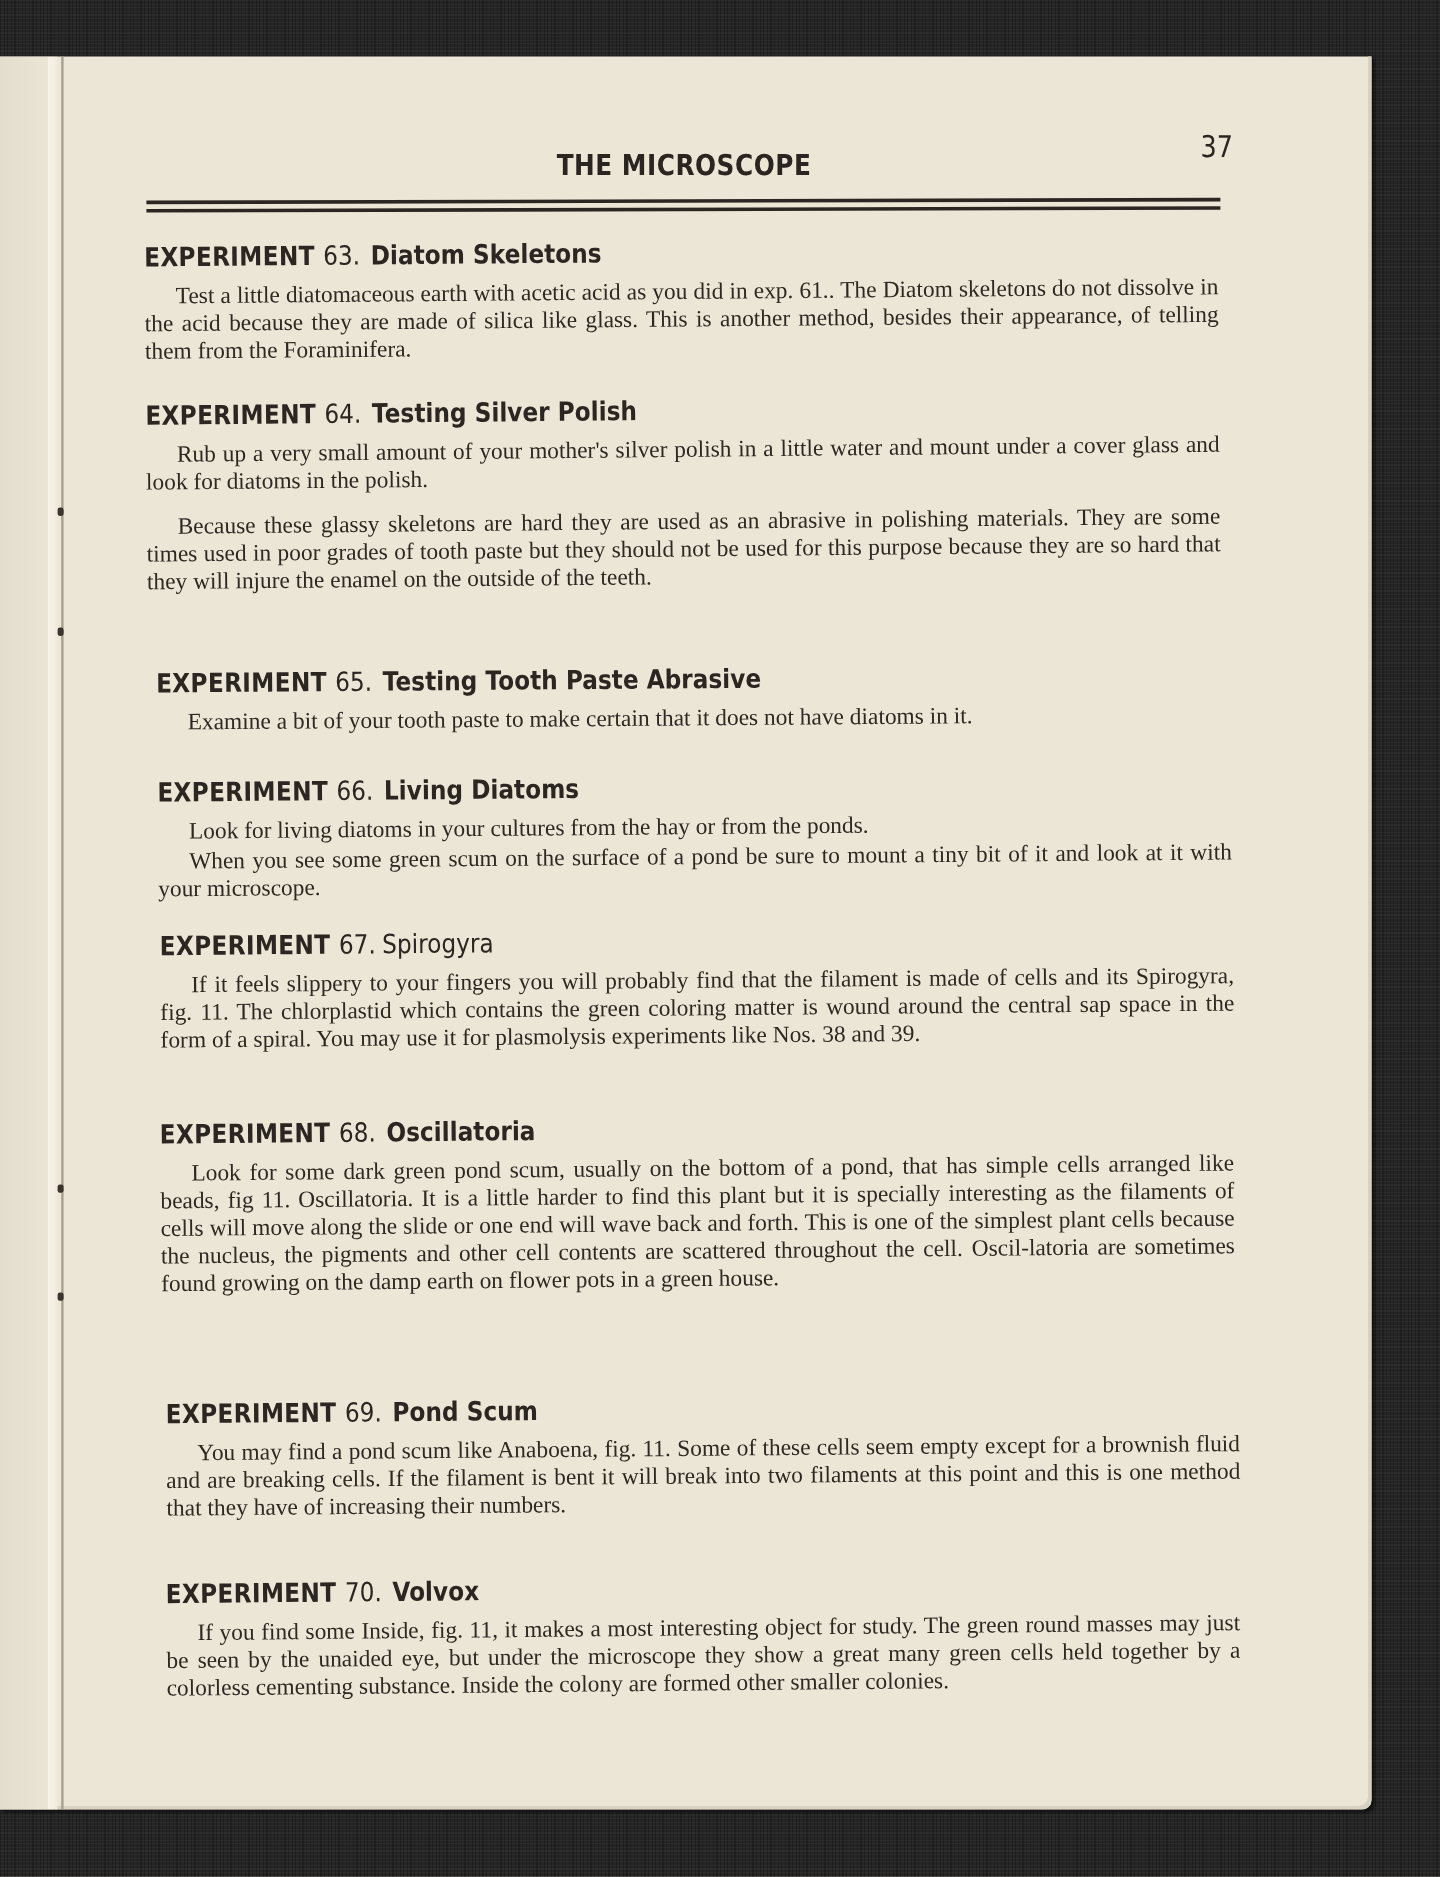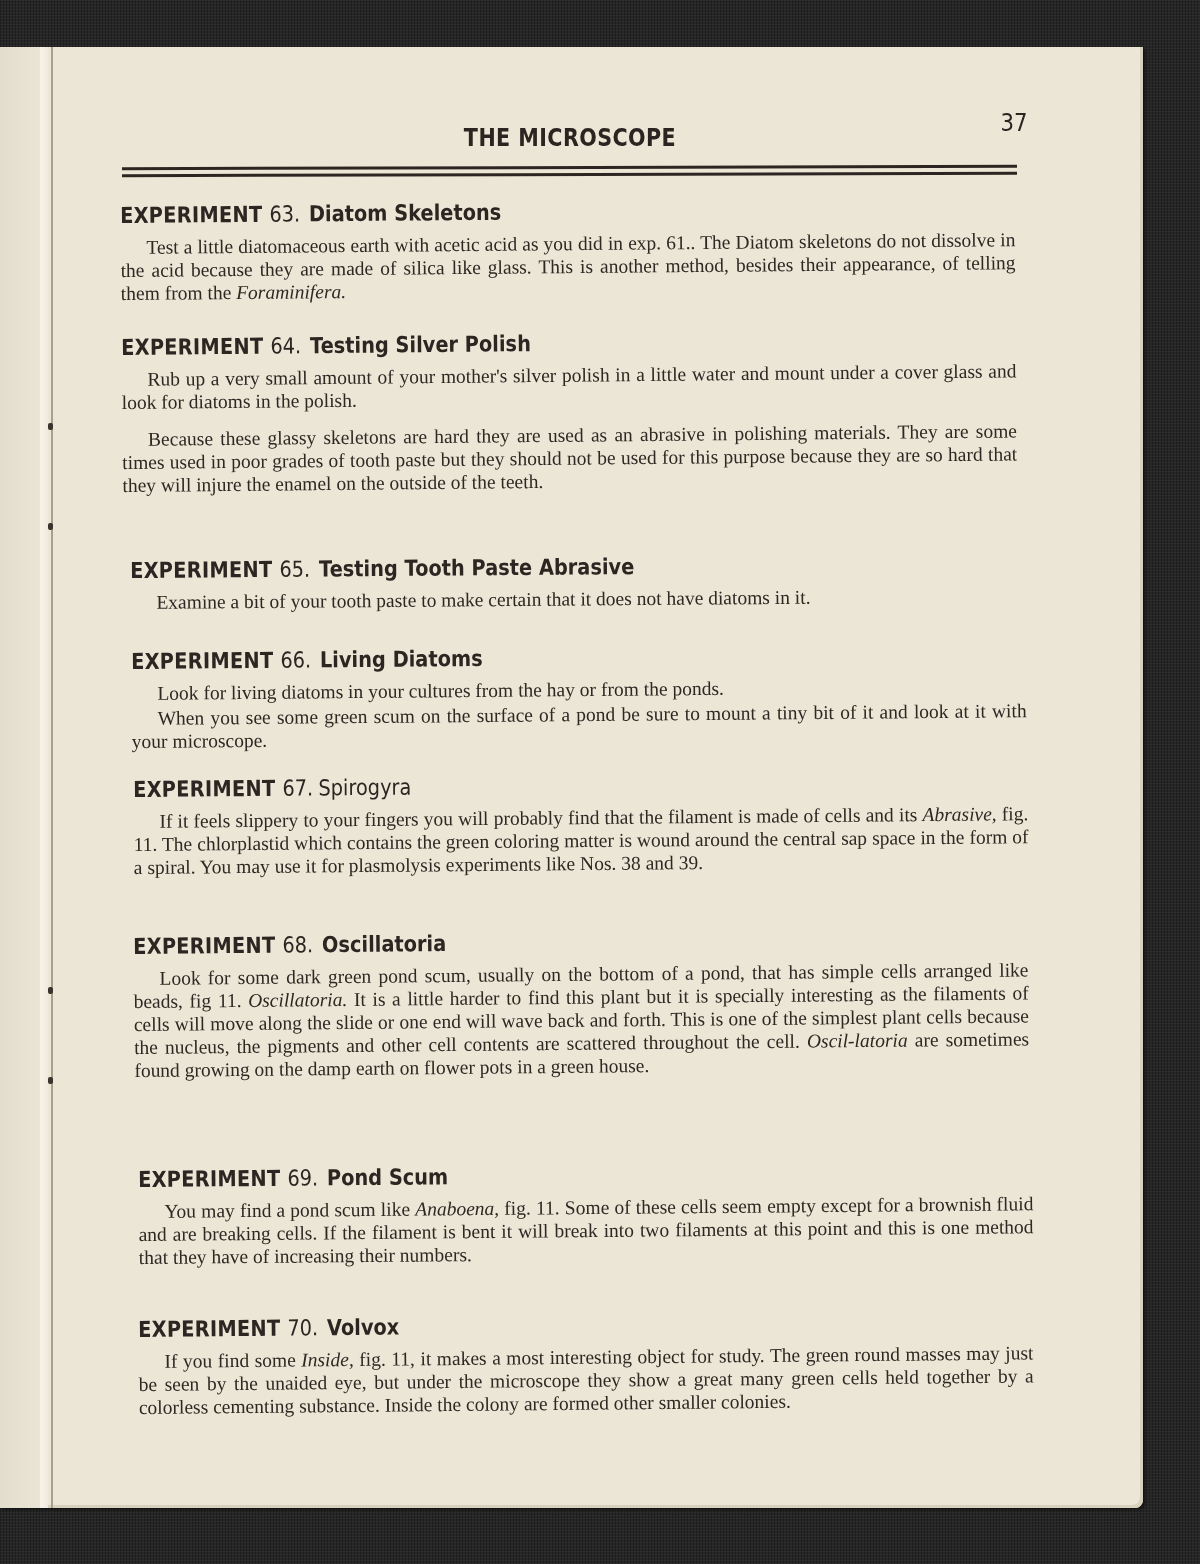--- a/index.html
+++ b/index.html
@@ -128,21 +128,21 @@
     }
     .para {
       font-family: "Liberation Serif", "DejaVu Serif", serif;
       font-size: 19.5px;
       line-height: 23px;
       text-align: justify;
       text-indent: 26px;
       margin: 0 0 10px 0;
       color: #2d2822;
     }
-    .para .it { font-style: italic; }
+    .para .it { }
 
     .s63 { left: 120px; top: 186px; transform: rotate(-0.5deg); }
     .s64 { left: 121px; top: 318px; transform: rotate(-0.55deg); }
     .s65 { left: 130px; top: 541px; transform: rotate(-0.45deg); }
     .s66 { left: 131px; top: 632px; transform: rotate(-0.5deg); }
     .s67 { left: 133px; top: 760px; transform: rotate(-0.5deg); }
     .s68 { left: 133px; top: 917px; transform: rotate(-0.55deg); }
     .s69 { left: 138px; top: 1150px; transform: rotate(-0.5deg); }
     .s70 { left: 138px; top: 1300px; transform: rotate(-0.55deg); }
 
@@ -204,21 +204,21 @@
         <p class="para"><span>Look for living diatoms in your cultures from the hay or from the ponds.</span></p>
         <p class="para cont"><span>When you see some green scum on the surface of a pond be sure to mount a tiny bit of it and look at it with your microscope.</span></p>
       </div>
   </div>
 
   <div class="section s67">
     <div class="heading">
       <span class="kw">EXPERIMENT</span><span class="num" style="margin-right:6px">67.</span><span class="title" style="font-weight:normal">Spirogyra</span>
     </div>
     <div class="body">
-        <p class="para"><span>If it feels slippery to your fingers you will probably find that the filament is made of cells and its </span><span class="it">Abrasive,</span><span> fig. 11. The chlorplastid which contains the green coloring matter is wound around the central sap space in the form of a spiral. You may use it for plasmolysis experiments like Nos. 38 and 39.</span></p>
+        <p class="para"><span>If it feels slippery to your fingers you will probably find that the filament is made of cells and its </span><span class="it">Spirogyra,</span><span> fig. 11. The chlorplastid which contains the green coloring matter is wound around the central sap space in the form of a spiral. You may use it for plasmolysis experiments like Nos. 38 and 39.</span></p>
       </div>
   </div>
 
   <div class="section s68">
     <div class="heading">
       <span class="kw">EXPERIMENT</span><span class="num">68.</span><span class="title">Oscillatoria</span>
     </div>
     <div class="body">
         <p class="para"><span>Look for some dark green pond scum, usually on the bottom of a pond, that has simple cells arranged like beads, fig 11. </span><span class="it">Oscillatoria.</span><span> It is a little harder to find this plant but it is specially interesting as the filaments of cells will move along the slide or one end will wave back and forth. This is one of the simplest plant cells because the nucleus, the pigments and other cell contents are scattered throughout the cell. </span><span class="it">Oscil-latoria</span><span> are sometimes found growing on the damp earth on flower pots in a green house.</span></p>
       </div>

